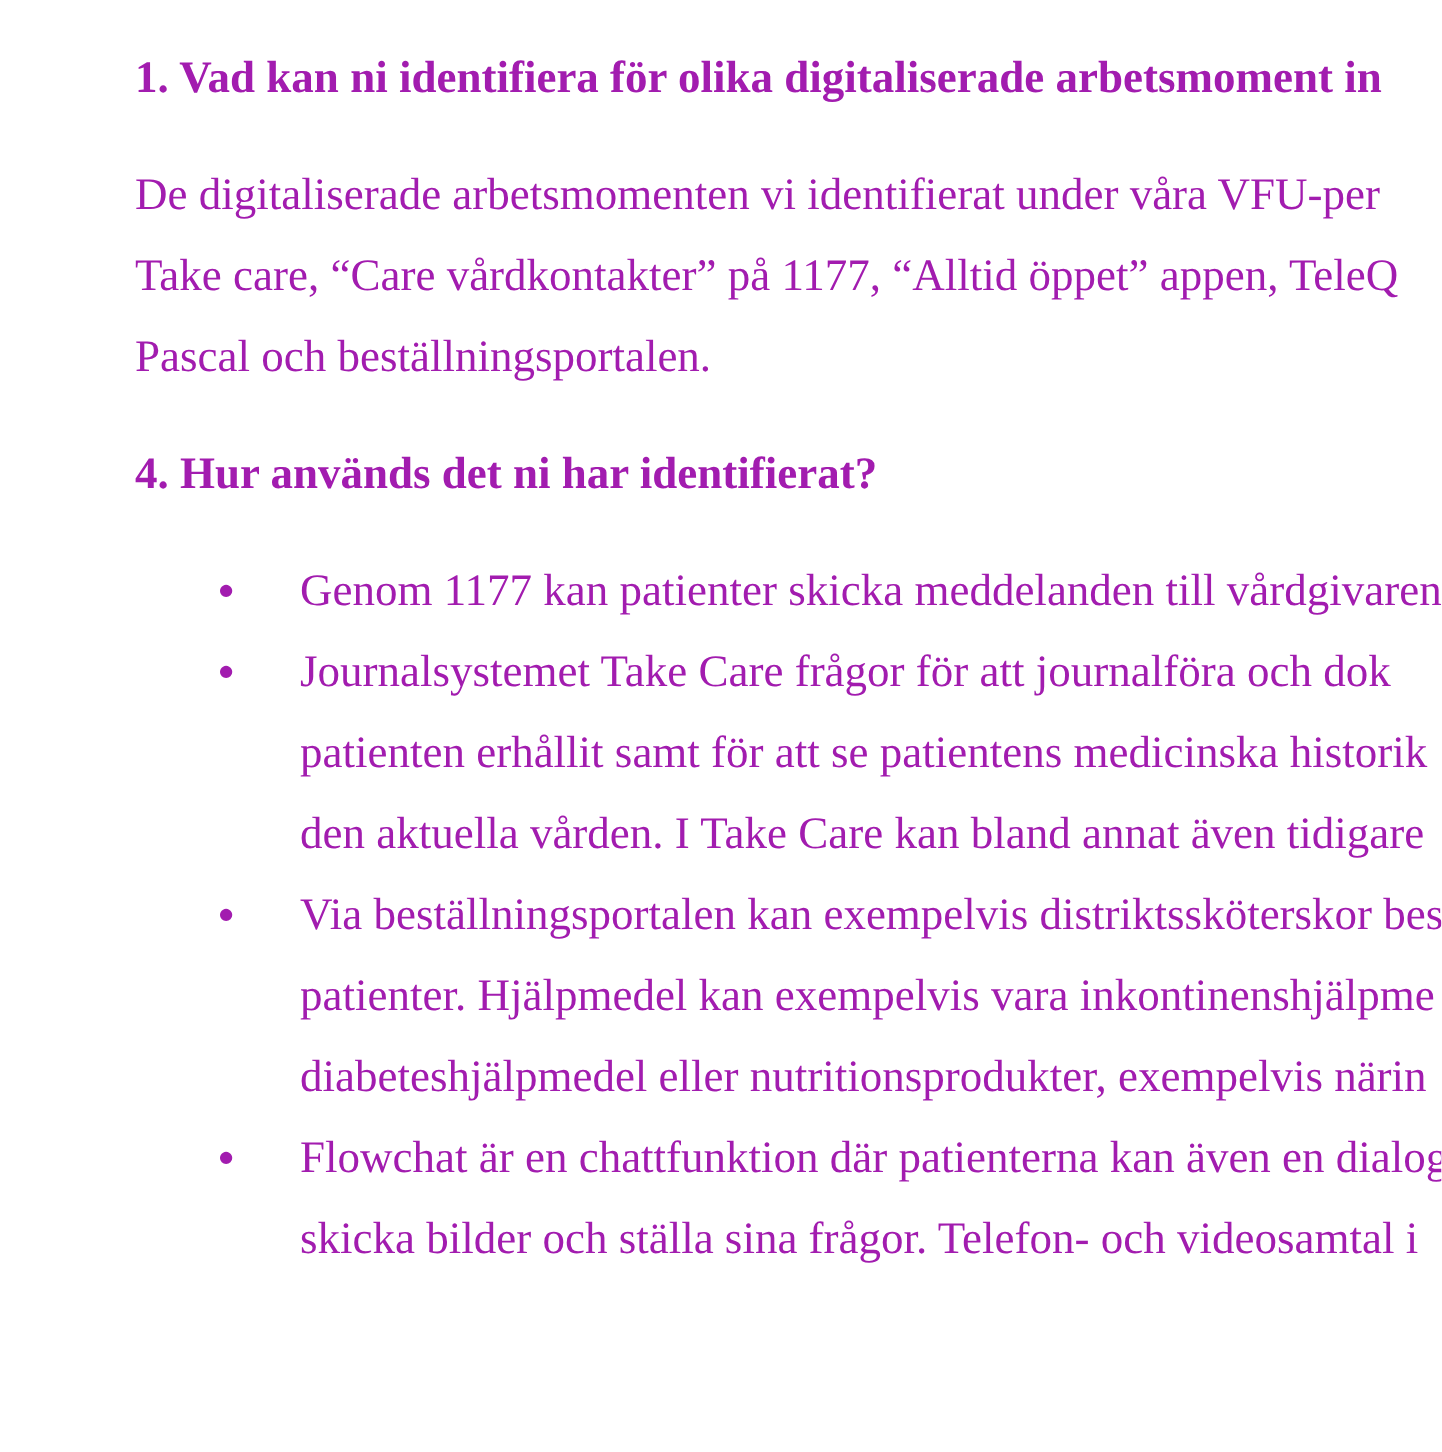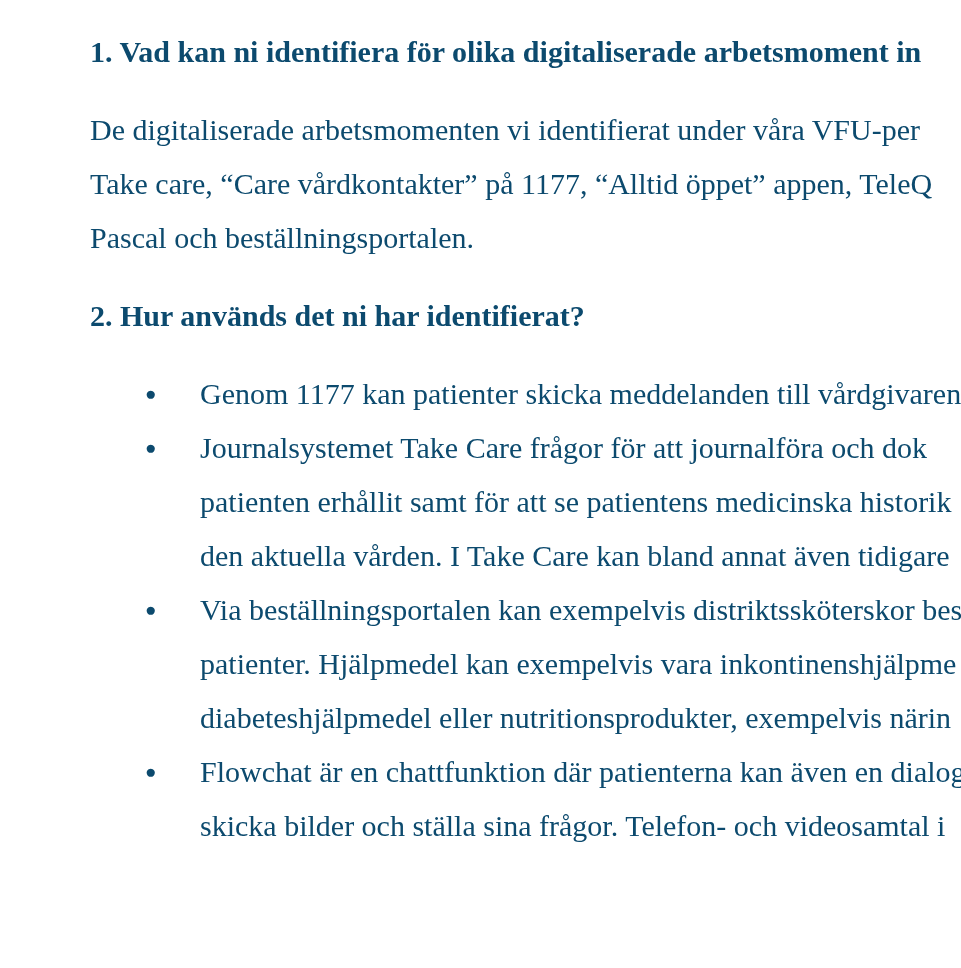--- a/index.html
+++ b/index.html
@@ -6,21 +6,21 @@
     margin: 0;
     padding: 0;
     background: #ffffff;
   }
   .page {
     position: relative;
     width: 961px;
     height: 968px;
     background: #ffffff;
     overflow: hidden;
-    color: #0c4a6e;
+    color: #a21caf;
     font-family: "Liberation Serif", "DejaVu Serif", serif;
   }
   .content {
     padding-top: 25px;
   }
   .line {
     height: 54px;
     line-height: 54px;
     font-size: 30px;
     white-space: nowrap;
@@ -46,21 +46,21 @@
 </style>
 </head>
 <body>
 
 <div class="page">
   <div class="content" id="doc-content">
       <div class="line"><span class="bold">1. Vad kan ni identifiera för olika digitaliserade arbetsmoment in</span></div>
       <div class="line gap"><span>De digitaliserade arbetsmomenten vi identifierat under våra VFU-per</span></div>
       <div class="line"><span class="italic">Take care</span><span>, </span><span class="italic">“Care vårdkontakter”</span><span> på </span><span class="italic">1177</span><span>, </span><span class="italic">“Alltid öppet”</span><span> appen, </span><span class="italic">TeleQ</span></div>
       <div class="line"><span class="italic">Pascal</span><span> och beställningsportalen.</span></div>
-      <div class="line gap"><span class="bold">2. Hur används det ni har identifierat?</span></div>
+      <div class="line gap"><span class="bold">4. Hur används det ni har identifierat?</span></div>
       <div class="line bullet-first gap"><span class="bullet-dot">●</span><span>Genom </span><span class="italic">1177</span><span> kan patienter skicka meddelanden till vårdgivaren</span></div>
       <div class="line bullet-first"><span class="bullet-dot">●</span><span>Journalsystemet </span><span class="italic">Take Car</span><span>e frågor för att journalföra och dok</span></div>
       <div class="line bullet-cont"><span>patienten erhållit samt för att se patientens medicinska historik</span></div>
       <div class="line bullet-cont"><span>den aktuella vården. I Take Care kan bland annat även tidigare</span></div>
       <div class="line bullet-first"><span class="bullet-dot">●</span><span>Via beställningsportalen kan exempelvis distriktssköterskor bes</span></div>
       <div class="line bullet-cont"><span>patienter. Hjälpmedel kan exempelvis vara inkontinenshjälpme</span></div>
       <div class="line bullet-cont"><span>diabeteshjälpmedel eller nutritionsprodukter, exempelvis närin</span></div>
       <div class="line bullet-first"><span class="bullet-dot">●</span><span class="italic">Flowchat</span><span> är en chattfunktion där patienterna kan även en dialog</span></div>
       <div class="line bullet-cont"><span>skicka bilder och ställa sina frågor. Telefon- och videosamtal i</span></div>
     </div>

